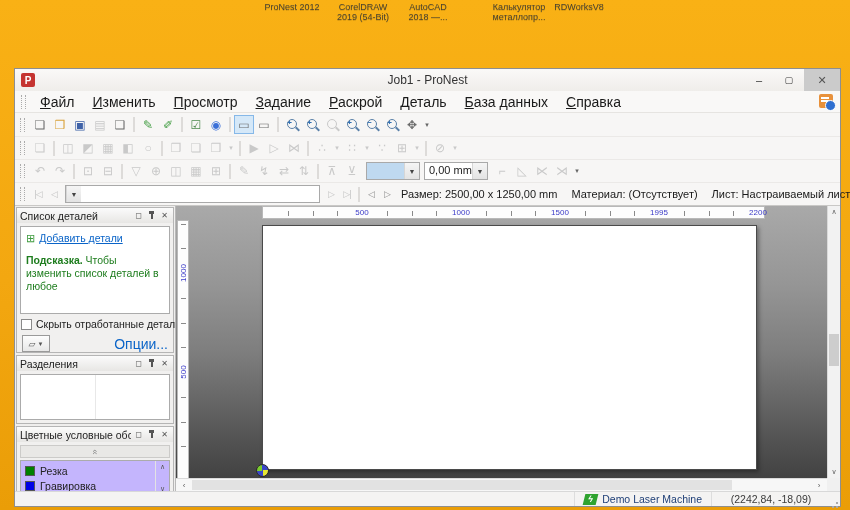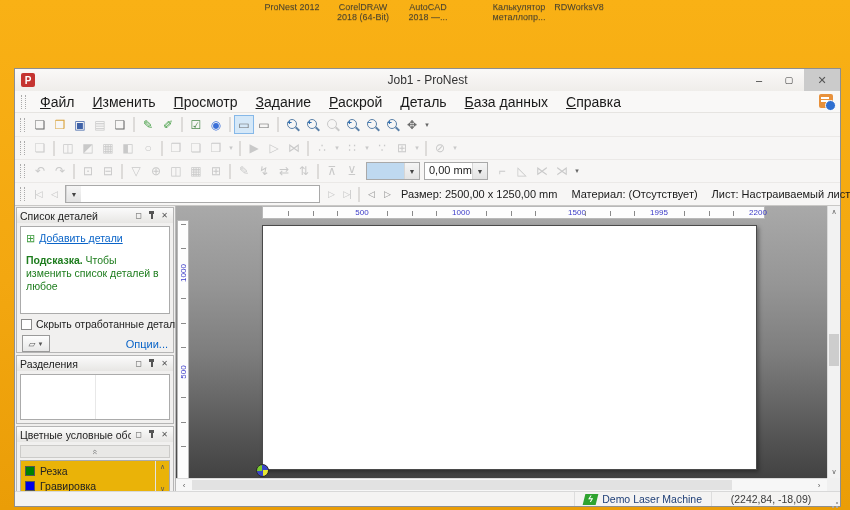--- a/index.html
+++ b/index.html
@@ -100,27 +100,27 @@
   .addico{color:#3F9B3F;font-size:11px}
   a.link{color:#0A64C8;text-decoration:underline;font-size:10.5px}
   .hint{color:#1E7D1E}
   .hint b{color:#1E7D1E}
   .chkrow{display:flex;align-items:center;gap:4px;font-size:10.5px;color:#222;margin:1px 4px 2px;white-space:nowrap}
   .chk{width:11px;height:11px;border:1px solid #8A8A8A;background:#fff;flex:none;box-sizing:border-box}
   .botrow{display:flex;align-items:center;margin:3px 5px 0}
   .optbtn{width:28px;height:17px;border:1px solid #9A9A9A;background:linear-gradient(#FDFDFD,#E8E8E8);
     display:flex;align-items:center;justify-content:center;font-size:9px;color:#555;gap:2px;box-sizing:border-box}
   .optbtn .cv{font-size:6px}
-  .options-link{margin-left:auto;font-size:11px;color:#0A64C8}
+  .options-link{margin-left:auto;font-size:14px;color:#0A64C8}
   .pbox2{background:#fff;border:1px solid #ABABAB;margin:3px;height:44px;position:relative}
   .pbox2::after{content:"";position:absolute;left:50%;top:0;bottom:0;width:1px;background:#E8E8E8}
   .collapse{height:11px;background:#E9E8E6;border:1px solid #CCCBC9;margin:3px 3px 2px;display:flex;
     align-items:center;justify-content:center;flex:none}
   .chev{font-size:9px;color:#888;transform:rotate(90deg);line-height:6px}
-  .legend{background:#eab308;border:1px solid #ABABAB;margin:0 3px 3px;flex:1;display:flex;min-height:0}
+  .legend{background:#c4b5fd;border:1px solid #ABABAB;margin:0 3px 3px;flex:1;display:flex;min-height:0}
   .leg-rows{flex:1;padding:2px 0;overflow:hidden}
   .leg-row{display:flex;align-items:center;gap:5px;font-size:10.5px;color:#222;height:15px;padding-left:4px}
   .swatch{width:10px;height:10px;border:1px solid #555;flex:none;box-sizing:border-box}
   .leg-scroll{width:13px;border-left:1px solid #E3E3E3;display:flex;flex-direction:column;
     justify-content:space-between;align-items:center;font-size:7px;color:#555;padding:2px 0;flex:none}
 
   
   .canvas{flex:1;position:relative;overflow:hidden;
     background:linear-gradient(180deg,#A9A9A9 0%,#959595 28%,#7D7D7D 52%,#535353 82%,#3C3C3C 100%)}
   .hruler{position:absolute;left:86px;top:0;width:503px;height:13px;background:#FDFDFD;
@@ -166,21 +166,21 @@
 </style>
 </head>
 <body>
 
 <div class="stage">
 
   <div class="desk-icons">
 
   <span class="desk-icon">ProNest 2012</span>
       <span class="desk-icon">CorelDRAW
-2018 (64-Bit)</span>
+2019 (54-Bit)</span>
       <span class="desk-icon">AutoCAD
 2018 —...</span>
       <span class="desk-icon">Калькулятор
 металлопр...</span>
       <span class="desk-icon">RDWorksV8</span>
     </div>
 
   <div class="win">
 
     <div class="titlebar">
@@ -412,21 +412,21 @@
             <div class="rtick" style="left: 49.5px;"></div>
             <div class="rtick" style="left: 74.25px;"></div>
             <div class="rlab" style="left: 99px;">500</div>
             <div class="rtick" style="left: 123.75px;"></div>
             <div class="rtick" style="left: 148.5px;"></div>
             <div class="rtick" style="left: 173.25px;"></div>
             <div class="rlab" style="left: 198px;">1000</div>
             <div class="rtick" style="left: 222.75px;"></div>
             <div class="rtick" style="left: 247.5px;"></div>
             <div class="rtick" style="left: 272.25px;"></div>
-            <div class="rlab" style="left: 314px;">1500</div>
+            <div class="rlab" style="left: 297px;">1500</div>
             <div class="rtick" style="left: 321.75px;"></div>
             <div class="rtick" style="left: 346.5px;"></div>
             <div class="rtick" style="left: 371.25px;"></div>
             <div class="rlab" style="left: 396px;">1995</div>
             <div class="rtick" style="left: 420.75px;"></div>
             <div class="rtick" style="left: 445.5px;"></div>
             <div class="rtick" style="left: 470.25px;"></div>
             <div class="rlab" style="left: 495px;">2200</div>
           </div>
         <div class="vruler">

